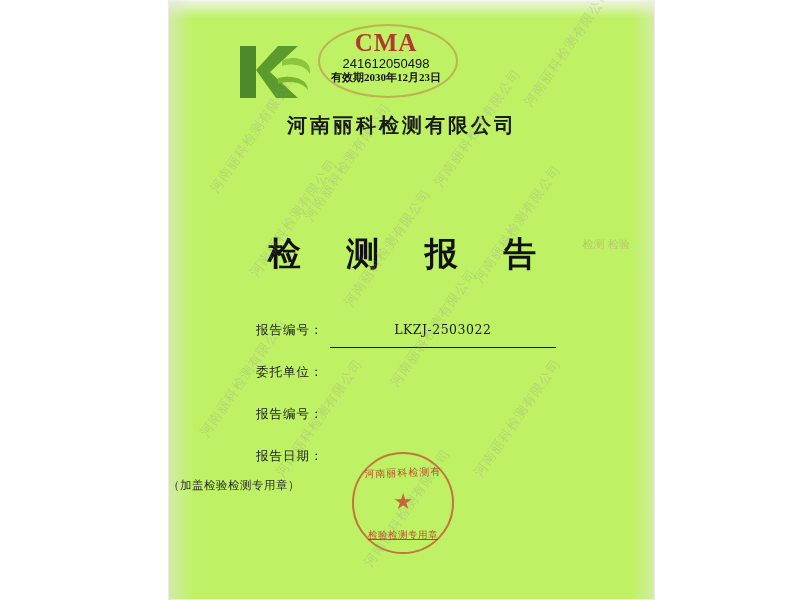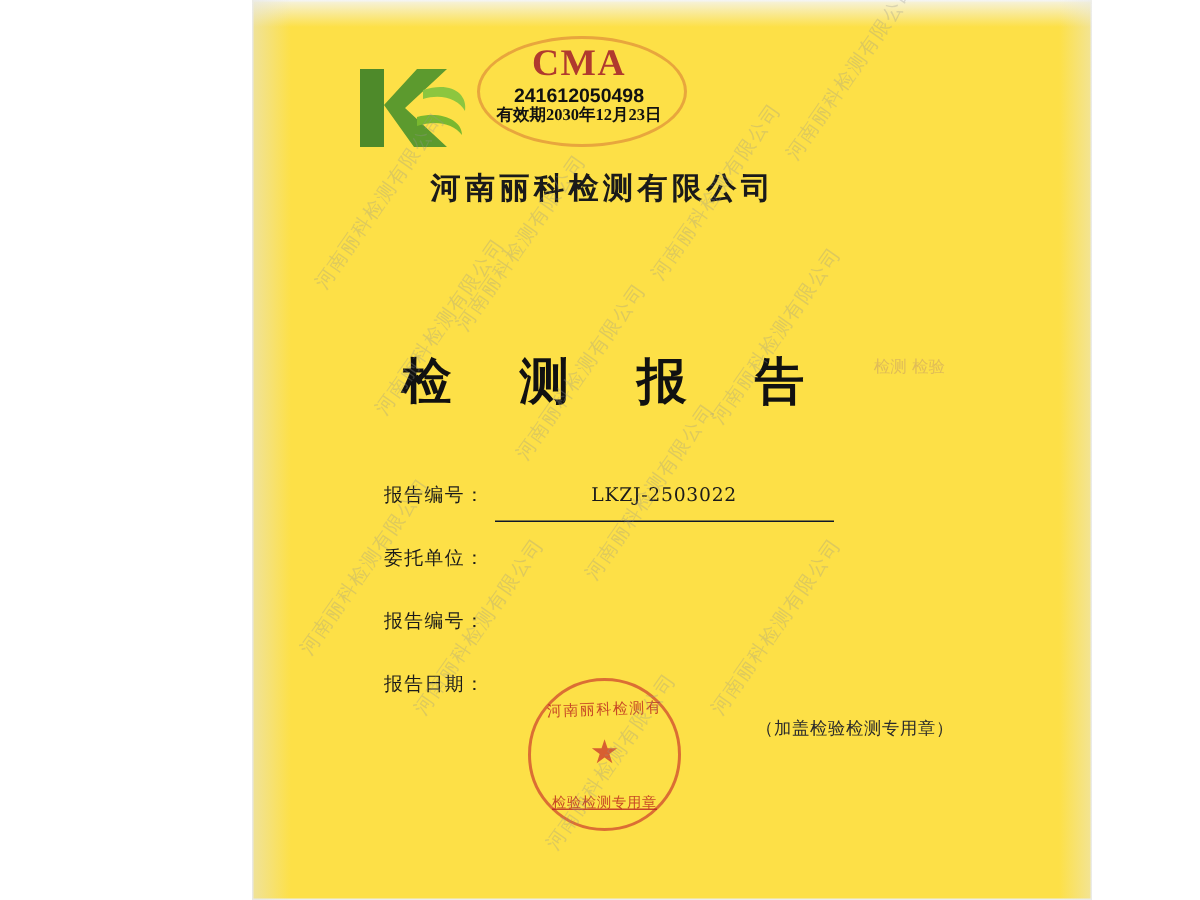--- a/index.html
+++ b/index.html
@@ -17,23 +17,23 @@
     width: 800px;
     height: 600px;
     background: #ffffff;
   }
 
   
   #sheet {
     position: absolute;
     left: 168px;
     top: 0px;
-    width: 560px;
+    width: 487px;
     height: 600px;
-    background: #fde047;
+    background: #bef264;
     box-shadow: 0 0 0 1px #eeeeea inset;
   }
 
   
   #sheet::before {
     content: "";
     position: absolute;
     inset: 0;
     background:
       linear-gradient(90deg, rgba(228,228,224,0.55) 0px, rgba(251,251,249,0) 26px),
@@ -83,21 +83,21 @@
   .cma-title {
     font-family: "Liberation Serif", serif;
     font-weight: bold;
     font-size: 25px;
     letter-spacing: 1px;
     line-height: 26px;
     color: #b03a2e;
   }
   .cma-num {
     font-family: "Liberation Sans", sans-serif;
-    font-weight: bold;
+    font-weight: normal;
     font-size: 13px;
     letter-spacing: 0px;
     line-height: 15px;
     color: #111111;
   }
   .cma-valid {
     font-family: Liberation Serif, serif;
     font-weight: bold;
     font-size: 11px;
     line-height: 13px;
@@ -222,21 +222,21 @@
     transform: translate(-50%, -55%);
     font-size: 22px;
     line-height: 22px;
     color: rgba(198,40,40,0.7);
   }
   .seal-caption {
     position: absolute;
     left: 0;
     top: 26px;
     width: 468px;
-    text-align: right;
+    text-align: left;
     font-family: "DejaVu Serif", serif;
     font-size: 11.5px;
     color: #2b2b2b;
     letter-spacing: 0.5px;
   }
 
   
   .wm {
     position: absolute;
     font-family: "DejaVu Serif", serif;

